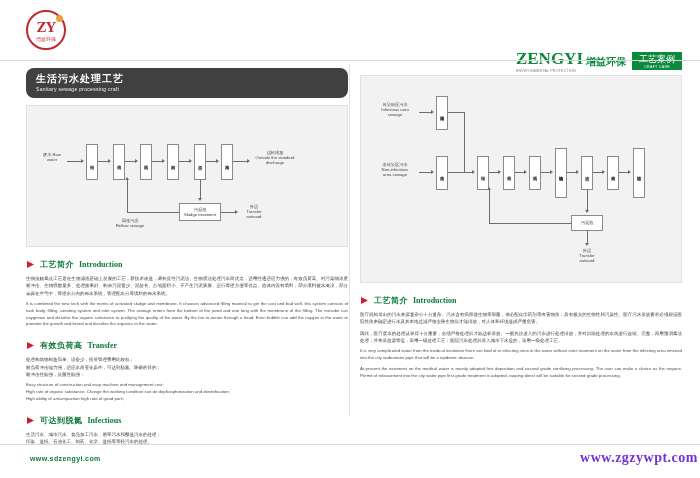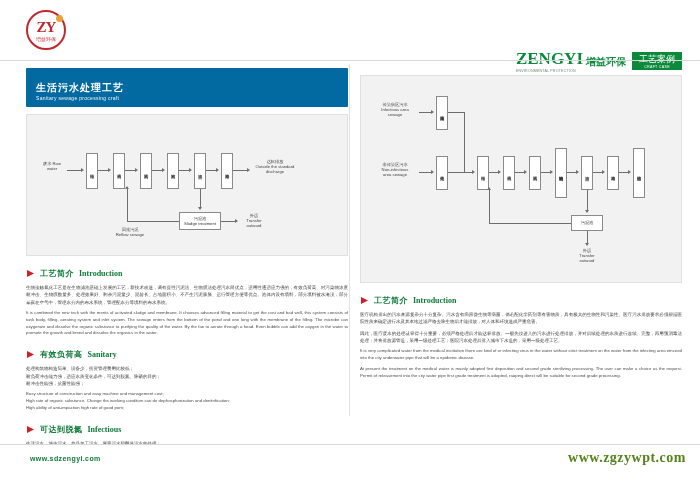--- a/index.html
+++ b/index.html
@@ -23,21 +23,21 @@
   .brand-tag .en{display:block;font-size:3.6px;text-align:center;margin-top:2px;letter-spacing:.3px;}
   .hdr-rule{position:absolute;left:0;top:60px;width:700px;height:1px;background:#d8d8d8;}
 
   
   .col{position:absolute;top:68px;width:322px;}
   .col.left{left:26px;}
   .col.right{left:360px;}
   .vdiv{position:absolute;left:349px;top:64px;width:1px;height:352px;background:#e2e2e2;}
 
   
-  .titlebar{background:#0369a1;color:#ffffff;padding:14px 10px 6px 10px;border-radius:1px;}
+  .titlebar{background:#404040;color:#ffffff;padding:5px 10px 6px 10px;border-radius:8px;}
   .titlebar .cn{font-size:10px;font-weight:bold;letter-spacing:1px;line-height:1.1;}
   .titlebar .en{font-size:5px;letter-spacing:.3px;margin-top:2px;opacity:.95;}
 
   
   .diagram{position:relative;margin-top:7px;background:#f2f2f2;border:1px solid #e0e0e0;}
   .dg-left{height:140px;}
   .dg-right{height:206px;}
 
   .box{position:absolute;background:#ffffff;border:1px solid #8a8a8a;box-sizing:border-box;display:flex;align-items:center;justify-content:center;text-align:center;color:#333333;}
   .box .t{font-size:4.2px;line-height:1.25;padding:1px;}
@@ -58,21 +58,21 @@
   .hd .en{font-size:8px;font-weight:bold;color:#0f7a39;font-family:"Liberation Serif",serif;}
 
   .para{font-size:4.5px;line-height:1.62;color:#3c3c3c;margin-top:5px;text-align:justify;}
   .para.en{font-size:4.3px;line-height:1.6;color:#4a4a4a;}
   .para.mt{margin-top:4px;}
 
   
   .footer{position:absolute;left:0;bottom:0;width:700px;height:34px;background:#ffffff;}
   .foot-rule{position:absolute;left:0;top:0;width:700px;height:1px;background:#d8d8d8;}
   .foot-url{position:absolute;left:30px;top:11px;font-size:7px;font-weight:bold;color:#0f7a39;letter-spacing:.4px;}
-  .watermark{position:absolute;right:14px;top:6px;font-family:"Liberation Serif",serif;font-size:14px;font-weight:bold;color:#4d7c0f;letter-spacing:.5px;opacity:.95;text-align:center;}
+  .watermark{position:absolute;right:2px;top:6px;font-family:"Liberation Serif",serif;font-size:14px;font-weight:bold;color:#6d28d9;letter-spacing:.5px;opacity:.95;text-align:center;}
 </style>
 </head>
 <body>
 
 <div class="page">
 
   <div class="header">
     <div class="logo">
       <div class="logo-badge"></div>
       <div class="logo-dot"></div>
@@ -184,21 +184,21 @@
     <div class="para">生物接触氧化工艺是在生物滤池基础上发展的工艺，新技术改造，调有提性污泥法、生物膜法处理污水同优点，适用性通适应力强的，有效负荷高、对污染物浓度耐冲击、生物膜数量多、处理效果好、剩余污泥量少、泥龄长、占地面积小、不产生污泥膨胀、运行管理方便等优点。池体内设有填料，部分填料被水淹没，部分暴露在空气中，管理水分内的布水系统，管理配水分等填料的布水系统。</div>
     <div class="para en mt">It is combined the new tech with the merits of activated sludge and membrane. It chooses advanced filling material to get the cost and bad well, this system consists of tank body, filling, aerating system and inlet system. The sewage enters from the bottom of the pond and one long with the membrane of the filling. The microbe can oxygenize and dissolve the organic substance to purifying the quality of the water. By the fan to aerate through a head. Even bubble can add the oxygen in the water to promote the growth and breed and dissolve the organics in the water.</div>
 
     <div class="hd">
       <span class="bullet">
         <svg width="9" height="9" viewBox="0 0 9 9">
             <path d="M1 1 L8 4.5 L1 8 Z" fill="#cf2027"></path>
           </svg>
       </span>
       <span class="cn">有效负荷高</span>
-      <span class="en">Sanitary</span>
+      <span class="en">Transfer</span>
     </div>
     <div class="para" style="white-space:pre-line;">处理构筑物构造简单、设备少，投资管理费用比较低；
 耐负荷冲击能力强，适应水质变化条件，可达到脱氮、除磷的目的；
 耐冲击性能强，抗菌性能强；</div>
     <div class="para en mt" style="white-space:pre-line;">Easy structure of construction and easy machine and management cost;
 High rate of organic substance. Change the working condition can de dephosphorization and denitrification;
 High ability of anti-impaction high rate of good pont;</div>
 
     <div class="hd">
       <span class="bullet">

